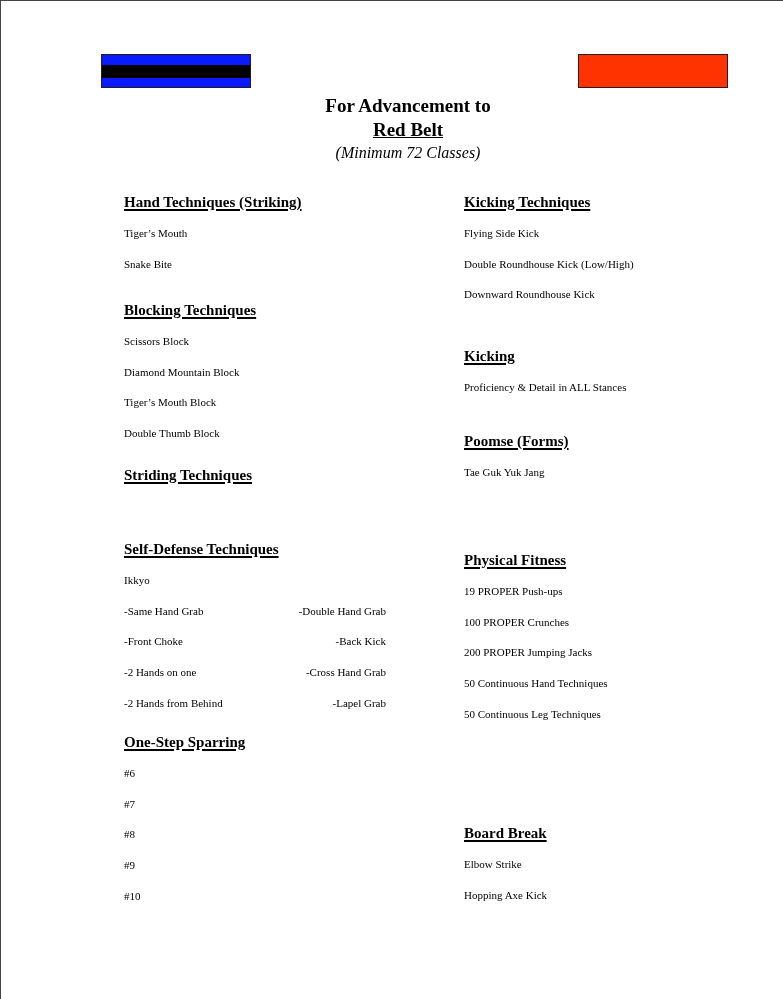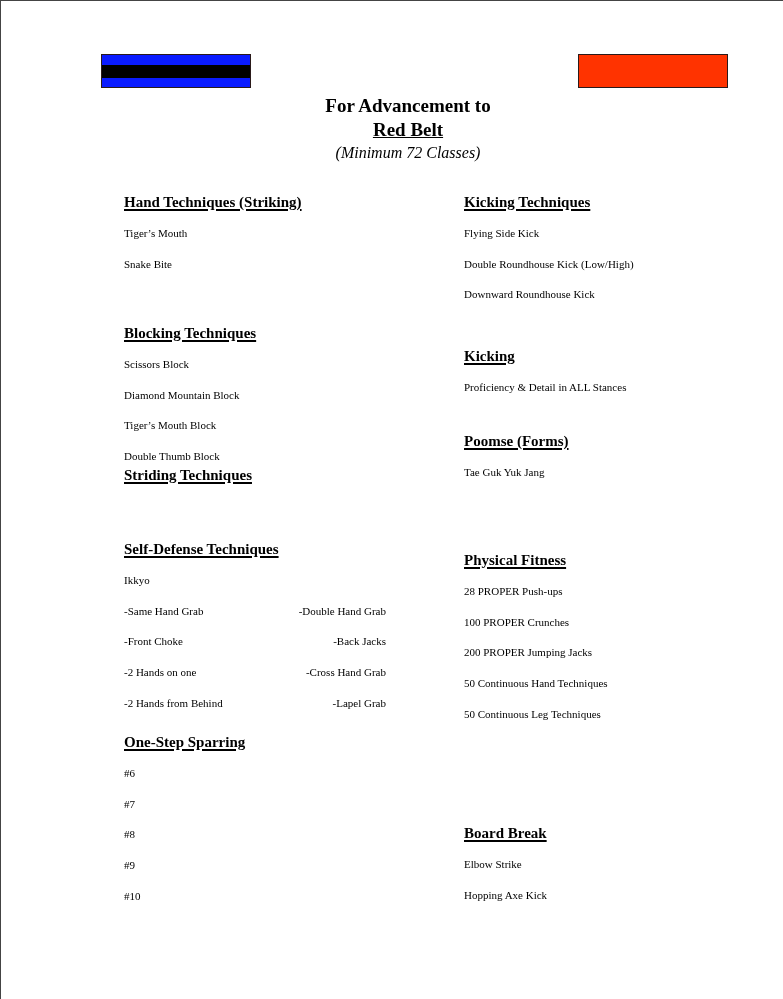--- a/index.html
+++ b/index.html
@@ -59,42 +59,42 @@
   <div class="subtitle">(Minimum 72 Classes)</div>
 </div>
 
 <div class="col col-left">
   <div class="section" style="top:192px;">
     <div class="sec-head">Hand Techniques (Striking)</div>
     <div class="item">Tiger’s Mouth</div>
     <div class="item">Snake Bite</div>
   </div>
 
-  <div class="section" style="top:300px;margin-top:23px;">
+  <div class="section" style="top:300px;">
     <div class="sec-head">Blocking Techniques</div>
     <div class="item">Scissors Block</div>
     <div class="item">Diamond Mountain Block</div>
     <div class="item">Tiger’s Mouth Block</div>
     <div class="item">Double Thumb Block</div>
   </div>
 
   <div class="section" style="top:465px;">
     <div class="sec-head">Striding Techniques</div>
   </div>
 
   <div class="section" style="top:539px;">
     <div class="sec-head">Self-Defense Techniques</div>
     <div class="item">Ikkyo</div>
     <div class="item pair">
       <span class="l">-Same Hand Grab</span>
       <span class="r">-Double Hand Grab</span>
     </div>
     <div class="item pair">
       <span class="l">-Front Choke</span>
-      <span class="r">-Back Jacks</span>
+      <span class="r">-Back Kick</span>
     </div>
     <div class="item pair">
       <span class="l">-2 Hands on one</span>
       <span class="r">-Cross Hand Grab</span>
     </div>
     <div class="item pair">
       <span class="l">-2 Hands from Behind</span>
       <span class="r">-Lapel Grab</span>
     </div>
   </div>
@@ -122,21 +122,21 @@
     <div class="item">Proficiency &amp; Detail in ALL Stances</div>
   </div>
 
   <div class="section" style="top:431px;">
     <div class="sec-head">Poomse (Forms)</div>
     <div class="item">Tae Guk Yuk Jang</div>
   </div>
 
   <div class="section" style="top:550px;">
     <div class="sec-head">Physical Fitness</div>
-    <div class="item">28 PROPER Push-ups</div>
+    <div class="item">19 PROPER Push-ups</div>
     <div class="item">100 PROPER Crunches</div>
     <div class="item">200 PROPER Jumping Jacks</div>
     <div class="item">50 Continuous Hand Techniques</div>
     <div class="item">50 Continuous Leg Techniques</div>
   </div>
 
   <div class="section" style="top:823px;">
     <div class="sec-head">Board Break</div>
     <div class="item">Elbow Strike</div>
     <div class="item">Hopping Axe Kick</div>

